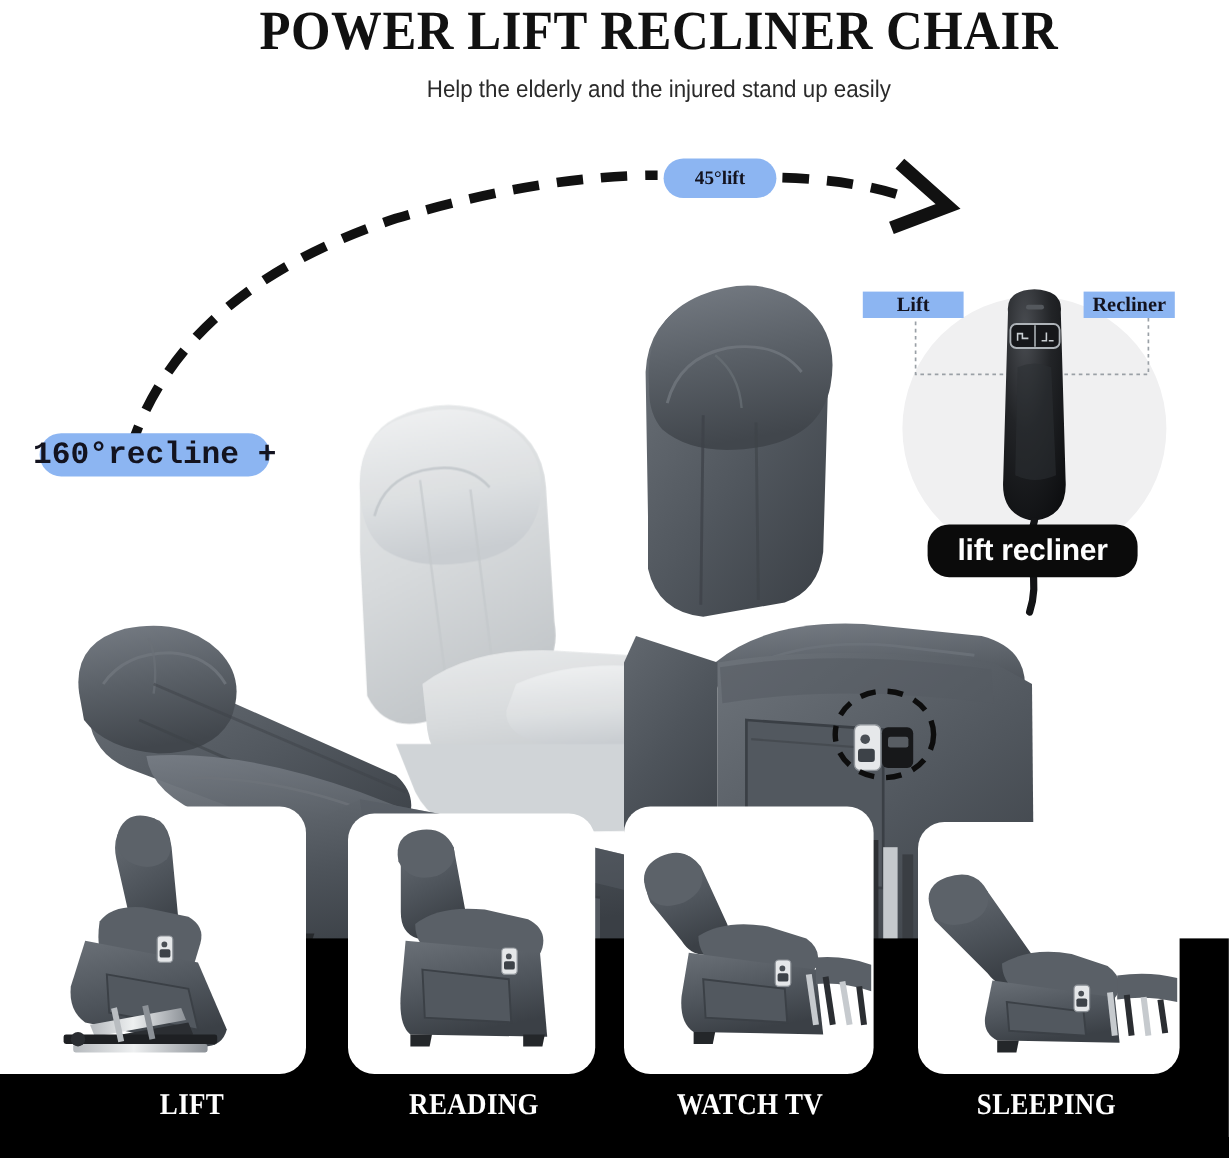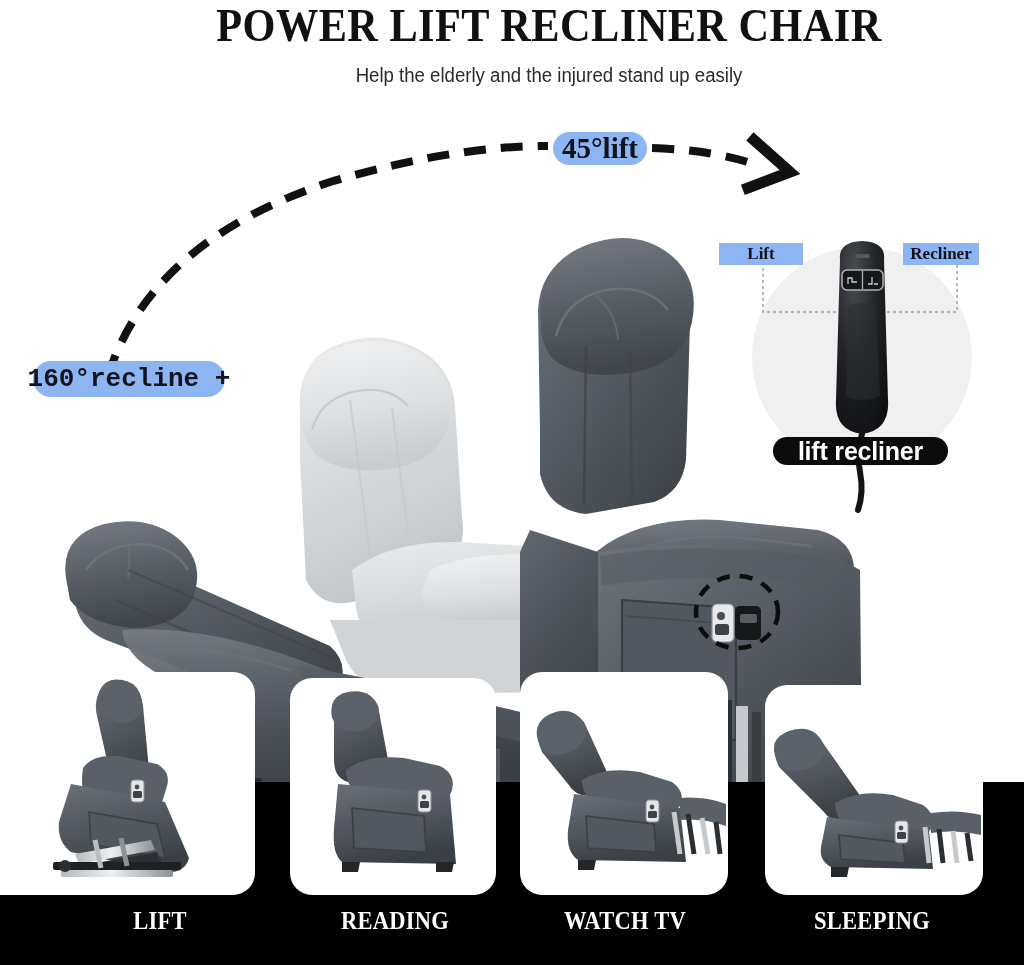--- a/index.html
+++ b/index.html
@@ -76,21 +76,21 @@
     font-family: "Liberation Serif", "DejaVu Serif", serif;
     font-weight: 700;
     color: #13131f;
     z-index: 40;
   }
   #badge-lift45 {
     left: 553px; top: 132px;
     width: 94px; height: 33px;
     background: #8cb5f2;
     border-radius: 17px;
-    font-size: 29px;
+    font-size: 16px;
   }
   #badge-recline160 {
     left: 33px; top: 361px;
     width: 192px; height: 36px;
     background: #8cb5f2;
     border-radius: 18px;
     font-size: 26px;
     font-family: Liberation Mono, monospace;
   }
   .flat-label {
@@ -104,21 +104,21 @@
     font-weight: 700;
     font-size: 17px;
     white-space: nowrap;
     z-index: 40;
   }
   #label-lift   { left: 719px; top: 243px; width: 84px; height: 22px; }
   #label-recliner { left: 903px; top: 243px; width: 76px; height: 22px; }
 
   #badge-liftrecliner {
     left: 773px; top: 437px;
-    width: 175px; height: 28px;
+    width: 175px; height: 44px;
     background: #0b0b0b;
     border-radius: 18px;
     color: #ffffff;
     font-family: "Liberation Sans", "DejaVu Sans", sans-serif;
     font-weight: 700;
     font-size: 25px;
     letter-spacing: -0.2px;
     z-index: 46;
   }
 

